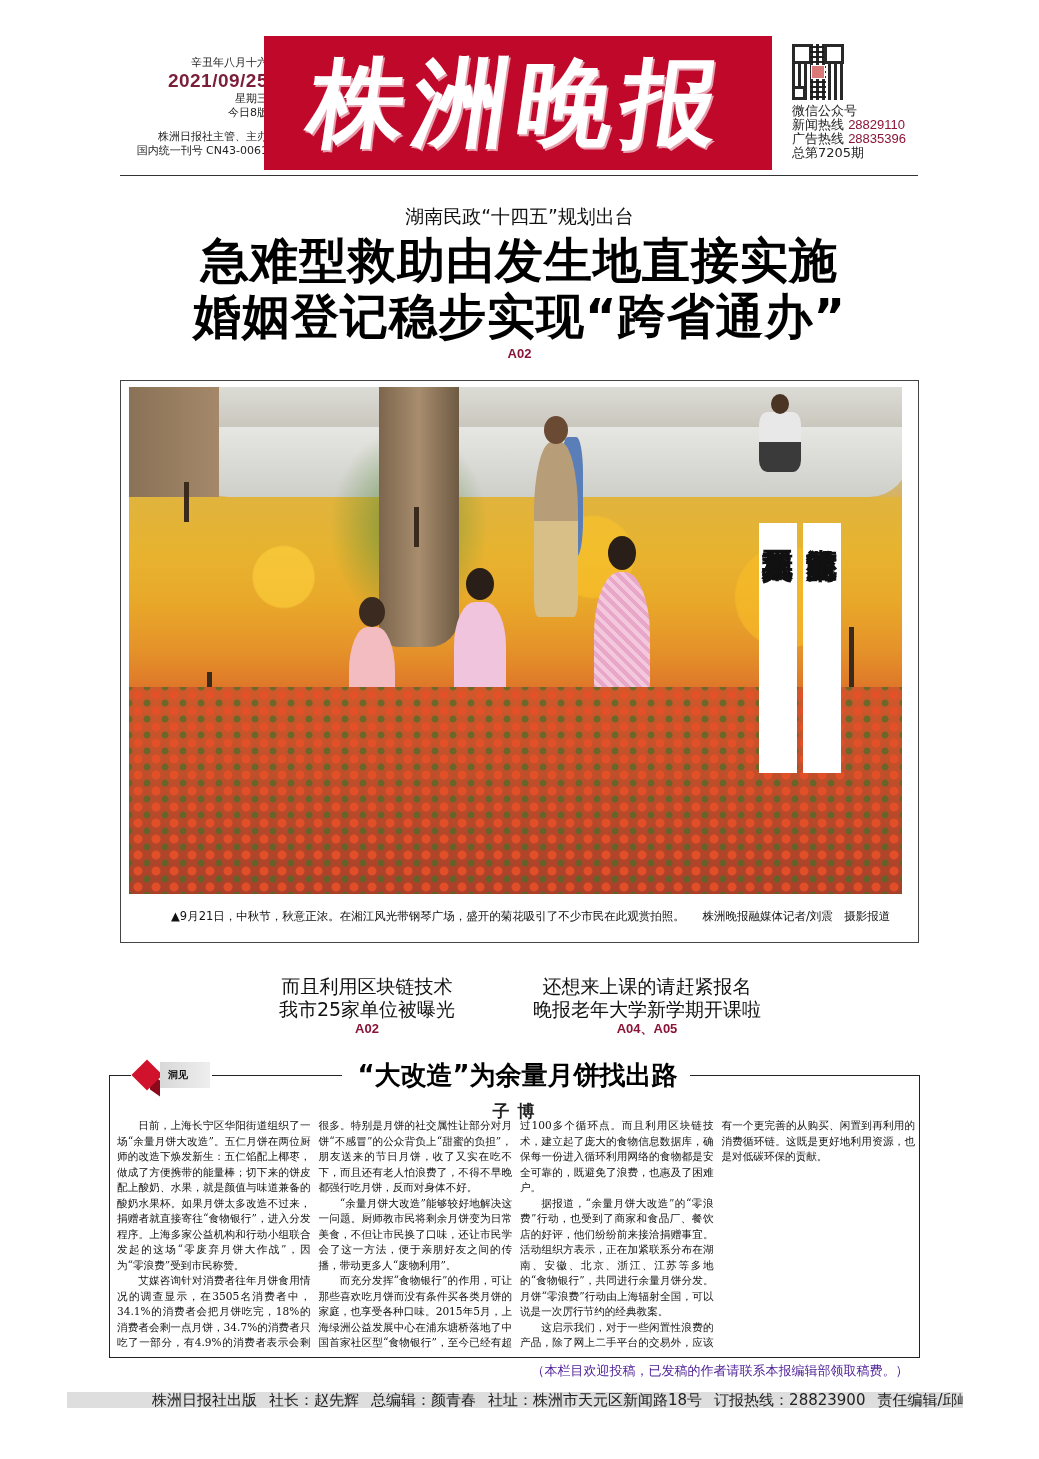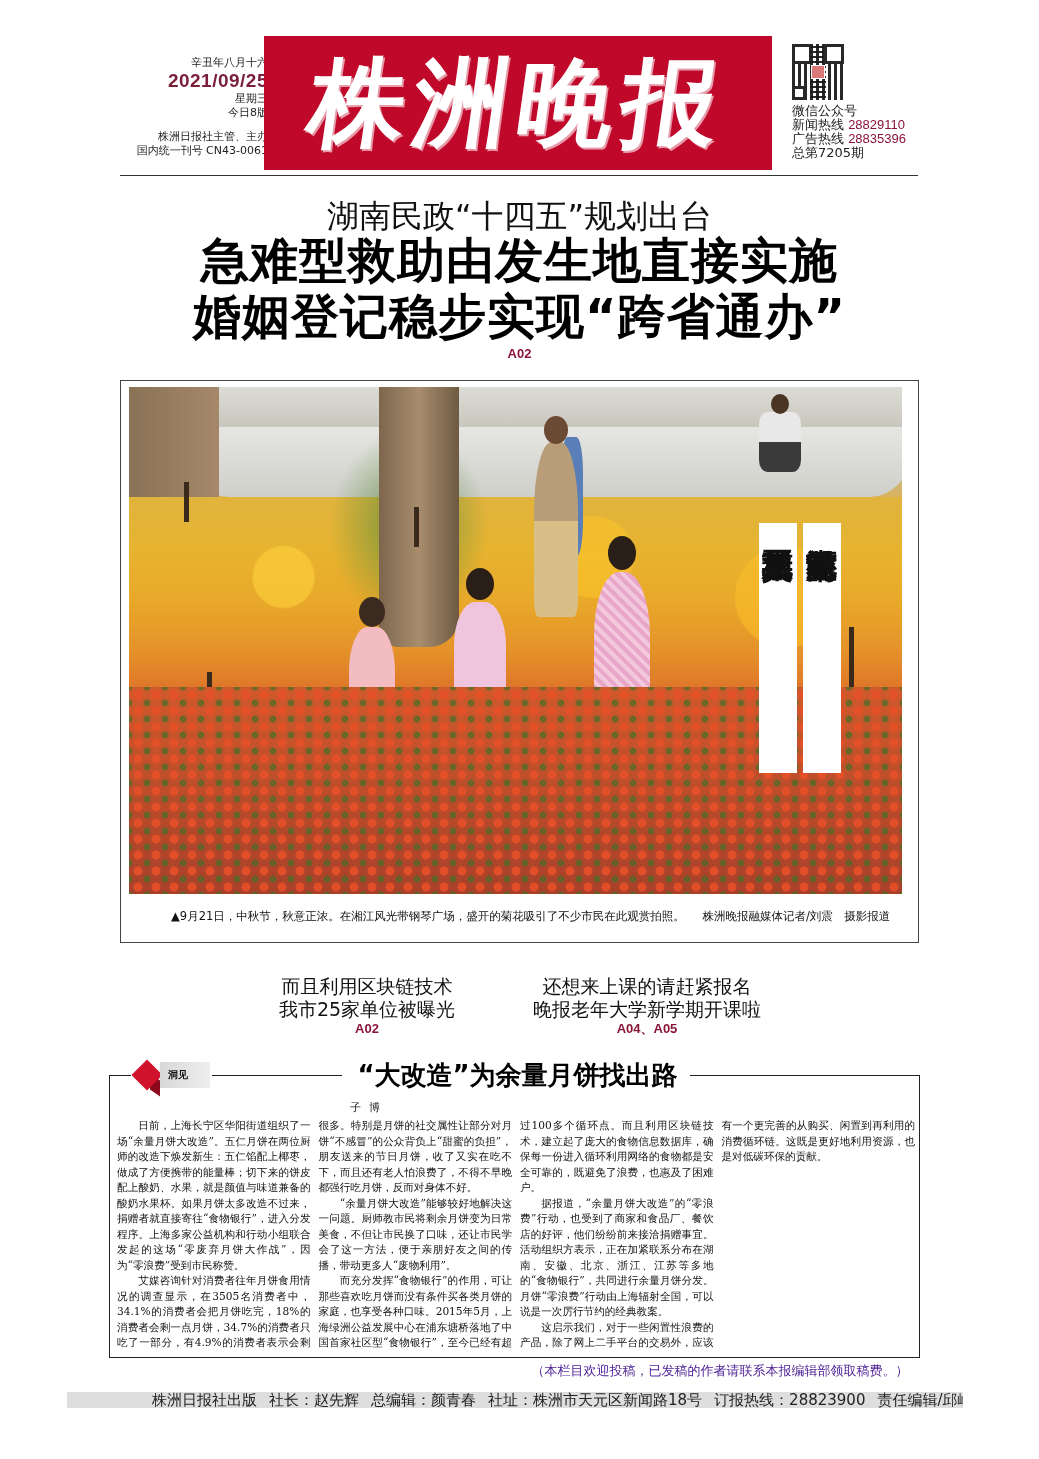--- a/index.html
+++ b/index.html
@@ -57,21 +57,21 @@
   }
   .hotline-num { color: #8a1438; font-family: Liberation Sans, sans-serif; }
 
   .rule-top {
     position: absolute; left: 120px; top: 175px; width: 798px; height: 1px; background: #333;
   }
 
   
   .kicker {
     position: absolute; left: 0; width: 1039px; top: 199px; text-align: center;
-    font-size: 32px; line-height: 34px; color: #111;
+    font-size: 19px; line-height: 34px; color: #111;
   }
   .headline {
     position: absolute; left: 0; width: 1039px; text-align: center;
     font-family: "DejaVu Sans", sans-serif; font-weight: bold;
     font-size: 48px; line-height: 54px; color: #000; letter-spacing: 1px;
   }
   .headline.l1 { top: 233px; }
   .headline.l2 { top: 289px; }
   .page-ref {
     position: absolute; left: 0; width: 1039px; text-align: center;
@@ -198,22 +198,22 @@
   .section-tag .label {
     position: absolute; left: 36px; top: 3px; font-size: 10px; line-height: 22px;
     font-weight: bold; font-family: "DejaVu Serif", serif; color: #111;
   }
 
   .column-title {
     position: absolute; left: 350px; top: 1059px; width: 335px; text-align: center;
     font-weight: bold; font-size: 26px; line-height: 32px; color: #000;
   }
   .byline {
-    position: absolute; left: 350px; top: 1100px; width: 335px; text-align: left;
-    font-size: 11px; letter-spacing: 8px; color: #222;
+    position: absolute; left: 350px; top: 1100px; width: 335px; text-align: center;
+    font-size: 17px; letter-spacing: 8px; color: #222; font-weight: bold;
   }
 
   .cols {
     position: absolute; left: 117px; top: 1118px; width: 798px; height: 236px;
     display: flex; gap: 6px;
   }
   .col {
     flex: 1; font-family: "DejaVu Serif", serif; font-size: 10.6px; line-height: 15.5px;
     color: #111; text-align: justify; overflow: hidden;
   }

